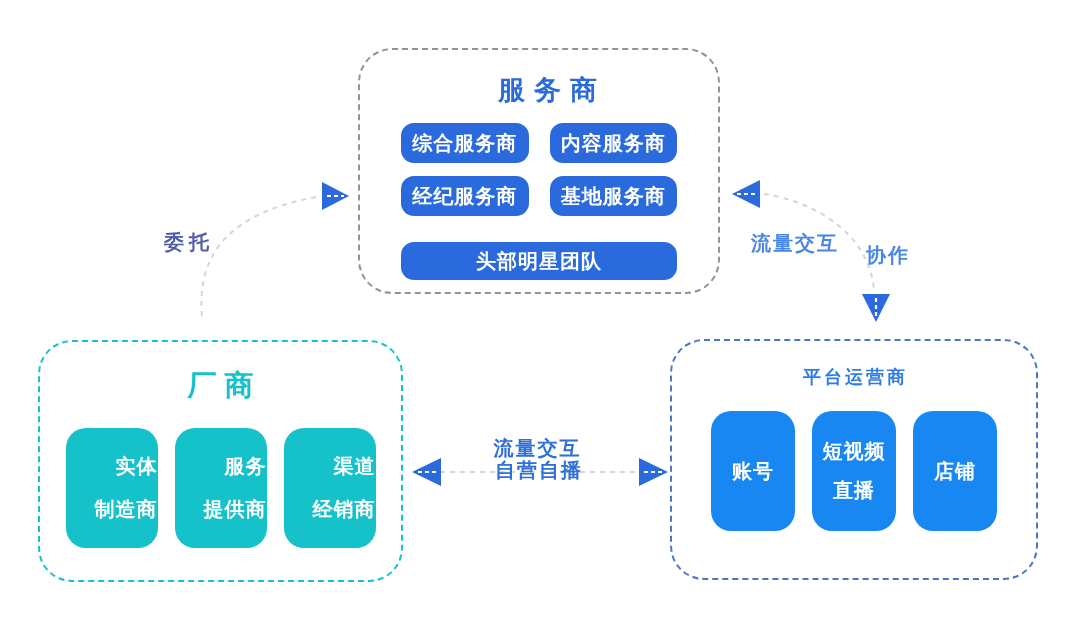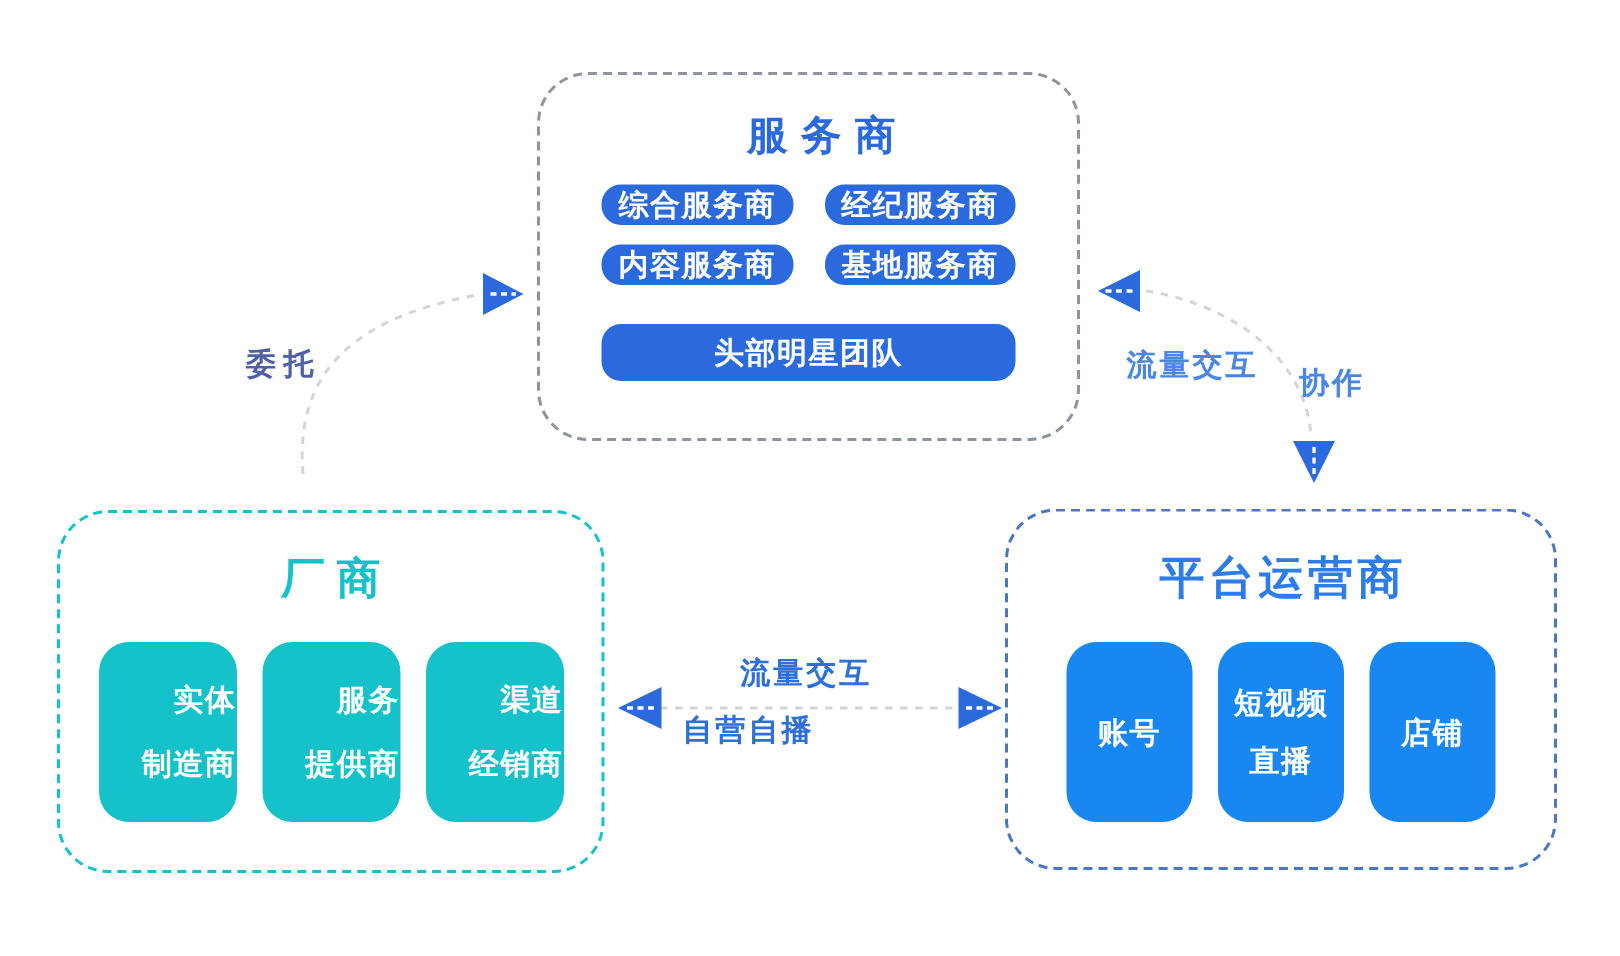--- a/index.html
+++ b/index.html
@@ -11,21 +11,21 @@
   .group-title{font-weight:bold;white-space:nowrap;}
 
   
   #group-service{
     left:358px;top:48px;width:362px;height:246px;
     border:2px dashed var(--border_gray);padding:22px 41px 0 41px;
   }
   #group-service .group-title{font-size:27px;letter-spacing:9px;color:var(--blue_royal);margin-left:26px;}
   .pill-grid{display:grid;grid-template-columns:1fr 1fr;gap:13px 21px;width:100%;margin-top:15px;}
   .pill{
-    height:27px;border-radius:13px;background:var(--blue_royal);color:#fff;
+    height:40px;border-radius:13px;background:var(--blue_royal);color:#fff;
     font-size:20px;font-weight:bold;letter-spacing:1px;
     display:flex;align-items:center;justify-content:center;white-space:nowrap;
   }
   .pill.wide{width:100%;margin-top:26px;height:38px;}
 
   
   #group-manufacturer{
     left:38px;top:340px;width:365px;height:242px;
     border:2px dashed var(--teal);padding:24px 0 0 0;
   }
@@ -36,31 +36,31 @@
     letter-spacing:1px;display:flex;flex-direction:column;align-items:center;justify-content:center;
     gap:16px;text-align:center;
   }
   #group-manufacturer .card{background:var(--teal);align-items:flex-end;}
 
   
   #group-platform{
     left:670px;top:339px;width:368px;height:241px;
     border:2px dashed var(--border_blue);padding:24px 0 0 0;
   }
-  #group-platform .group-title{font-size:30px;letter-spacing:3px;color:var(--blue_title);margin-left:3px;}
+  #group-platform .group-title{font-size:18px;letter-spacing:3px;color:var(--blue_title);margin-left:3px;}
   #group-platform .card-row{}
   #group-platform .card{background:var(--blue_azure);width:84px;gap:12px;}
 
   
   .arrow-label{position:absolute;font-weight:bold;font-size:20px;white-space:nowrap;}
   #label-delegate{left:164px;top:229px;letter-spacing:5px;color:var(--label_indigo);}
   #label-collab-traffic{left:751px;top:230px;letter-spacing:2px;color:var(--label_blue);}
   #label-collab{left:866px;top:242px;letter-spacing:2px;color:var(--label_blue);}
   #label-mutual-top{left:455px;top:435px;width:165px;text-align:center;letter-spacing:2px;color:var(--label_mid);}
-  #label-mutual-bottom{left:455px;top:473px;width:168px;text-align:left;letter-spacing:2px;color:var(--label_mid);}
+  #label-mutual-bottom{left:455px;top:457px;width:168px;text-align:center;letter-spacing:2px;color:var(--label_mid);}
 
   
   #arrows{position:absolute;left:0;top:0;width:1080px;height:637px;pointer-events:none;}
   .curve{fill:none;stroke:var(--dash_gray);stroke-width:2;stroke-dasharray:5 5;}
   .head{fill:var(--blue_royal);}
   .head-dash{fill:none;stroke:#fff;stroke-width:2.2;stroke-dasharray:4 3;}
 </style>
 </head>
 <body>
 
@@ -82,22 +82,22 @@
     <polygon class="head" points="412,472 441,458 441,486"></polygon>
     <path class="head-dash" d="M 418 472 L 436 472"></path>
     <polygon class="head" points="668,472 639,458 639,486"></polygon>
     <path class="head-dash" d="M 644 472 L 662 472"></path>
   </svg>
 
   <div class="group" id="group-service">
     <div class="group-title">服务商</div>
     <div class="pill-grid">
       <div class="pill">综合服务商</div>
+      <div class="pill">内容服务商</div>
       <div class="pill">经纪服务商</div>
-      <div class="pill">内容服务商</div>
       <div class="pill">基地服务商</div>
     </div>
     <div class="pill wide">头部明星团队</div>
   </div>
 
   <div class="group" id="group-manufacturer">
     <div class="group-title">厂商</div>
     <div class="card-row">
       <div class="card">
         <span>实体</span>

